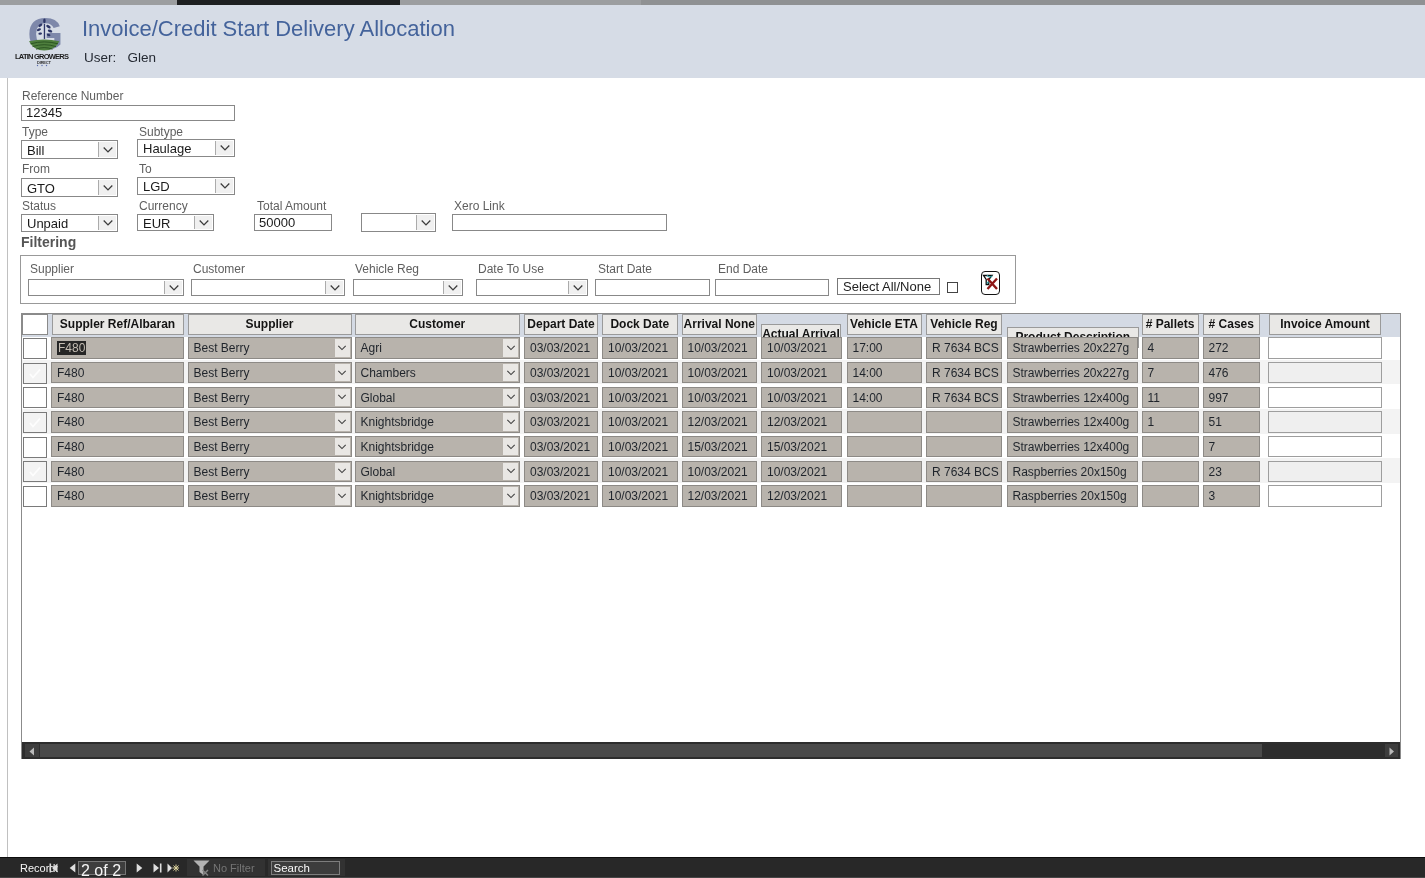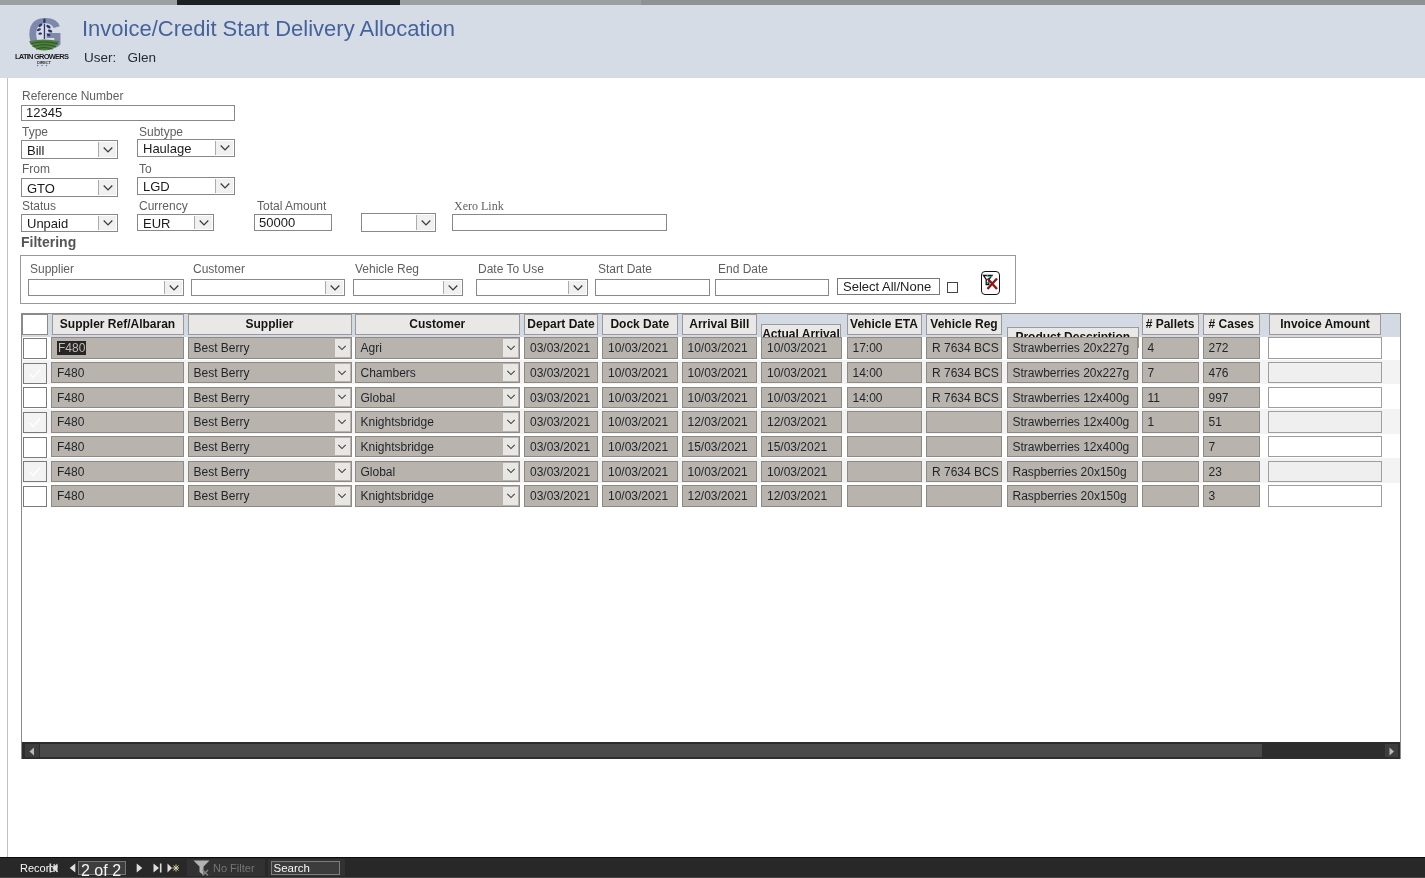--- a/index.html
+++ b/index.html
@@ -82,21 +82,21 @@
     <span class="dd">
       <svg width="11" height="7" viewBox="0 0 11 7">
         <polyline points="1.2,1 5.5,5.4 9.8,1" fill="none" stroke="#3f3f3f" stroke-width="1.3"></polyline>
       </svg>
     </span>
   </div>
 <div class="lbl" style="left:22px;top:199px;">Status</div>
 <div class="lbl" style="left:139px;top:199px;">Currency</div>
 <div class="lbl" style="left:257px;top:199px;">Total Amount</div>
 <div class="lbl" style="left:363px;top:214px;">Freight Y/N</div>
-<div class="lbl" style="left:454px;top:199px;font-family:Liberation Serif, serif;">Xero Link</div>
+<div class="lbl" style="left:454px;top:199px;">Xero Link</div>
 <div class="cmb" style="left:21px;top:214px;width:97px;height:18px;">
     <span class="tx" style="line-height:16px;">Unpaid</span>
     <span class="dd">
       <svg width="11" height="7" viewBox="0 0 11 7">
         <polyline points="1.2,1 5.5,5.4 9.8,1" fill="none" stroke="#3f3f3f" stroke-width="1.3"></polyline>
       </svg>
     </span>
   </div>
 <div class="cmb" style="left:137px;top:214px;width:77px;height:17px;">
     <span class="tx" style="line-height:15px;">EUR</span>
@@ -167,21 +167,21 @@
 <path d="M 5.5,6.5 L 15,17 M 15,6.5 L 5.5,17" stroke="#8d1616" stroke-width="2.4"></path>
 </svg></div>
 <div class="abs" style="left:21px;top:313px;width:1380px;height:446px;border:1px solid #8b8b8b;box-sizing:border-box;background:#fff;"></div>
 <div class="abs" style="left:22px;top:314px;width:1378px;height:23px;background:#d4dae4;"></div>
 <div class="abs" style="left:21.5px;top:313.5px;width:26px;height:21px;background:#fff;border:1px solid #8a8a8a;box-sizing:border-box;"></div>
 <div class="hcell" style="left:51.5px;top:313.5px;width:132px;height:21px;line-height:19px;">Suppler Ref/Albaran</div>
 <div class="hcell" style="left:187.5px;top:313.5px;width:164px;height:21px;line-height:19px;">Supplier</div>
 <div class="hcell" style="left:354.5px;top:313.5px;width:165.5px;height:21px;line-height:19px;">Customer</div>
 <div class="hcell" style="left:524px;top:313.5px;width:74px;height:21px;line-height:19px;">Depart Date</div>
 <div class="hcell" style="left:602px;top:313.5px;width:75.5px;height:21px;line-height:19px;">Dock Date</div>
-<div class="hcell" style="left:681.5px;top:313.5px;width:75.5px;height:21px;line-height:19px;">Arrival Bill</div>
+<div class="hcell" style="left:681.5px;top:313.5px;width:75.5px;height:21px;line-height:19px;">Arrival None</div>
 <div class="hcell" style="left:761px;top:324px;width:80px;height:21px;line-height:19px;">Actual Arrival</div>
 <div class="hcell" style="left:846.5px;top:313.5px;width:75px;height:21px;line-height:19px;">Vehicle ETA</div>
 <div class="hcell" style="left:926px;top:313.5px;width:76px;height:21px;line-height:19px;">Vehicle Reg</div>
 <div class="hcell" style="left:1007px;top:313.5px;width:131.5px;height:21px;line-height:19px;margin-top:13px;">Product Description</div>
 <div class="hcell" style="left:1141.5px;top:313.5px;width:57px;height:21px;line-height:19px;"># Pallets</div>
 <div class="hcell" style="left:1202.5px;top:313.5px;width:57.5px;height:21px;line-height:19px;"># Cases</div>
 <div class="hcell" style="left:1269px;top:313.5px;width:112px;height:21px;line-height:19px;">Invoice Amount</div>
 <div class="chk" style="left:22.5px;top:337.9px;width:24px;height:21.2px;background:#fff;"></div>
 <div class="dcell" style="left:51.0px;top:337.4px;width:133px;height:21.2px;">
     <span class="tx"><span style="background:#262626;color:#c3bcb2;padding:0 1px;">F480</span></span>

